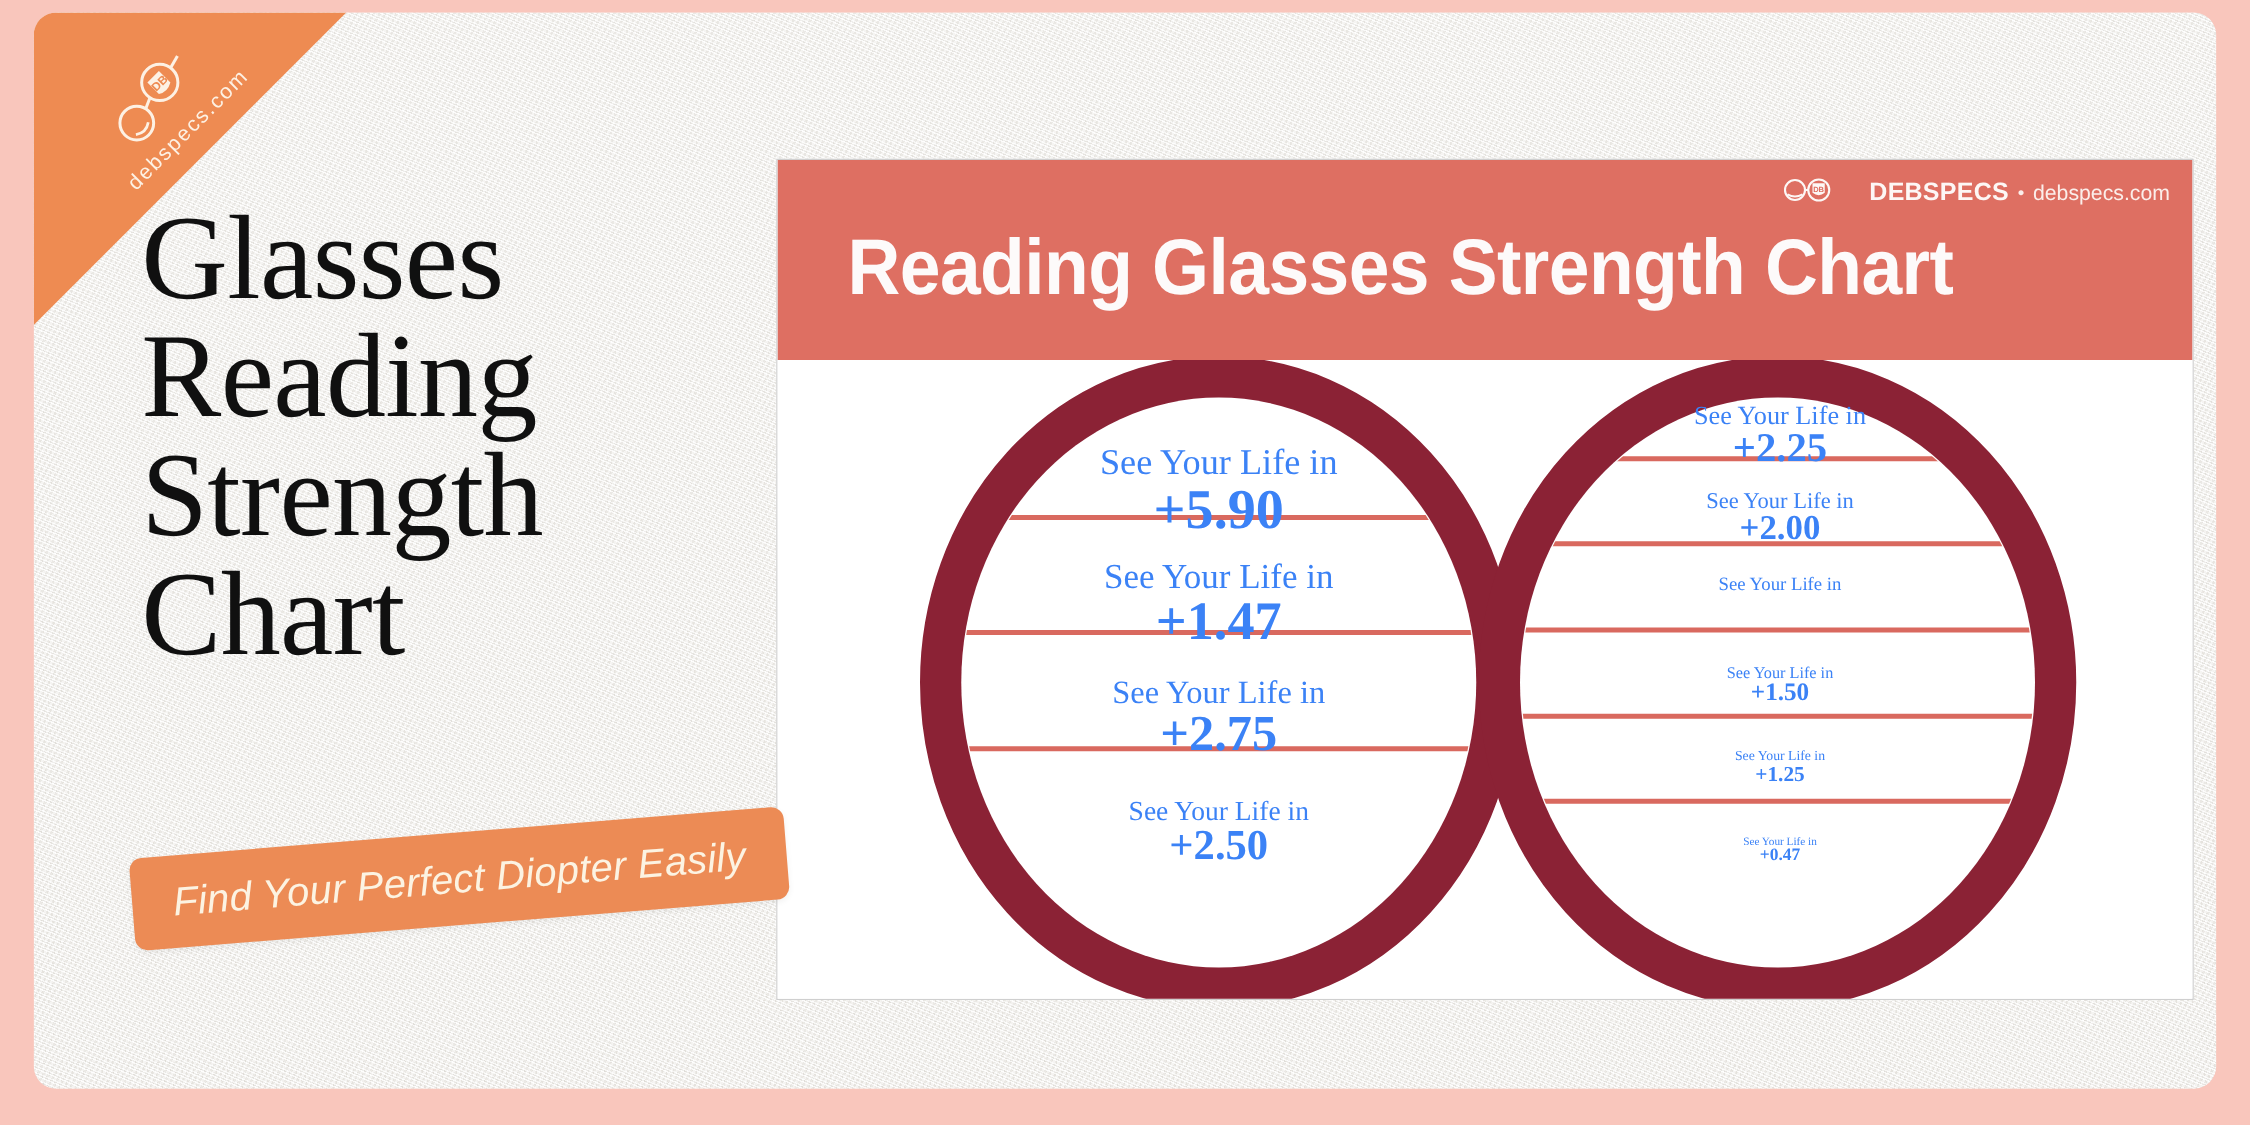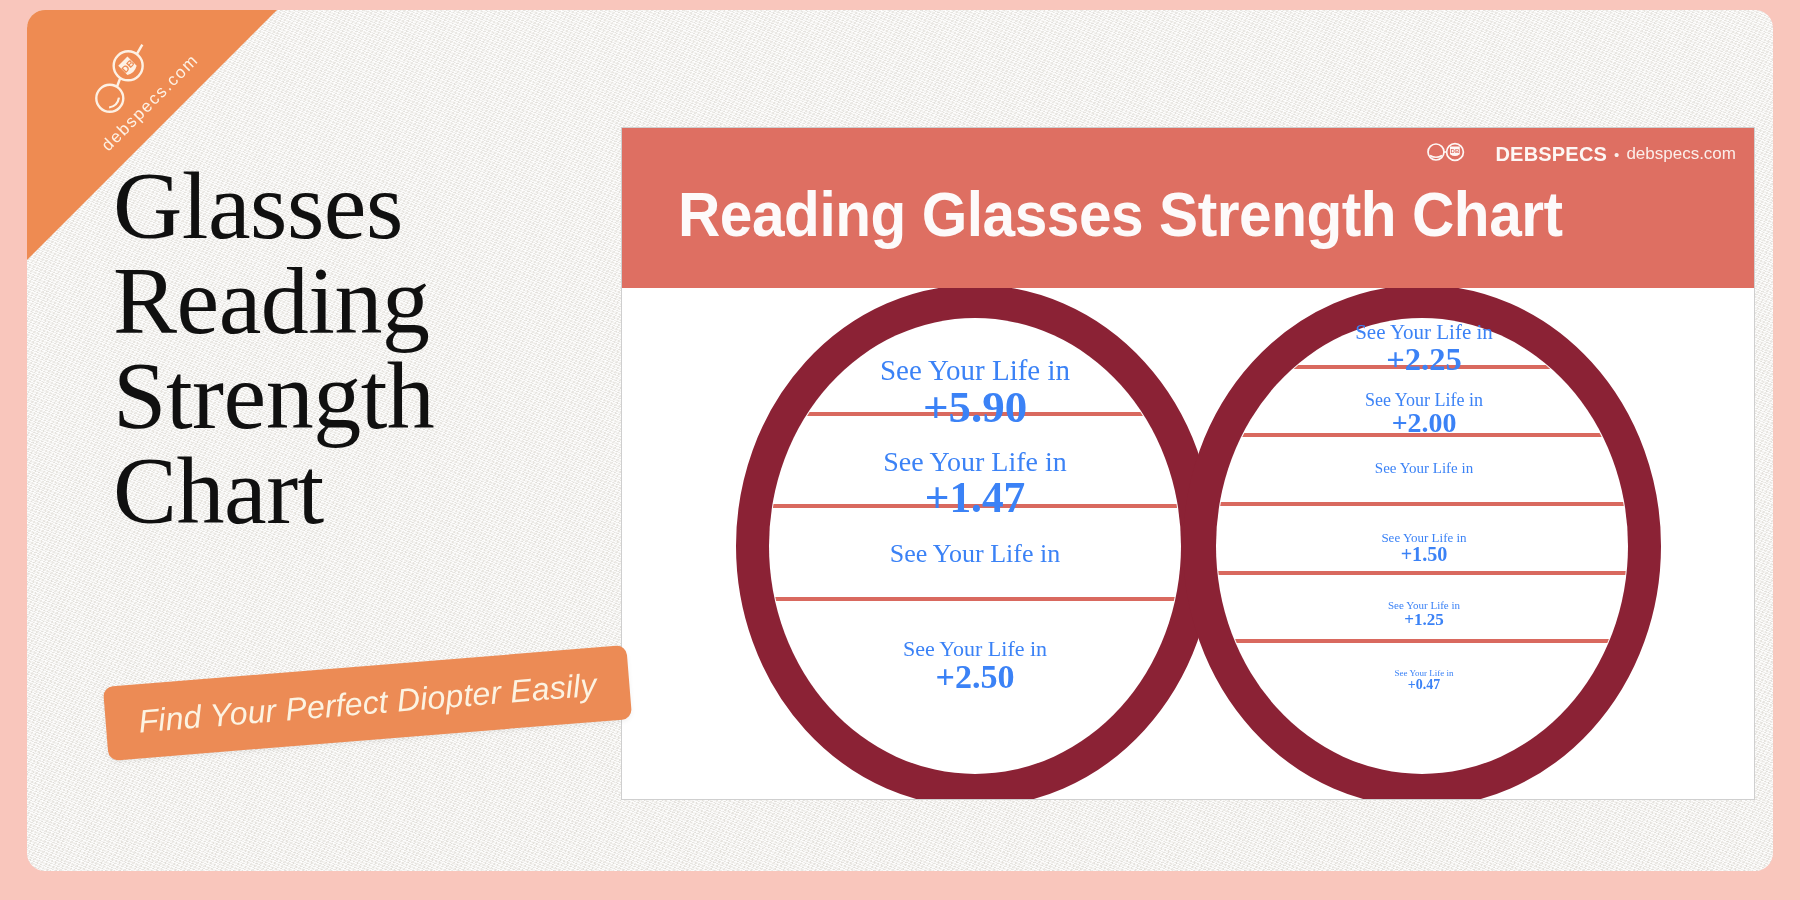--- a/index.html
+++ b/index.html
@@ -300,20 +300,21 @@
           <div class="lens-row" style="top:38px; font-size:29px;">
             <span class="caption">See Your Life in</span>
             <span class="value">+5.90</span>
           </div>
           <div class="lens-row" style="top:130px; font-size:28px;">
             <span class="caption">See Your Life in</span>
             <span class="value">+1.47</span>
           </div>
           <div class="lens-row" style="top:223px; font-size:26px;">
             <span class="caption">See Your Life in</span>
+            <span class="value">+2.75</span>
           </div>
           <div class="lens-row" style="top:320px; font-size:22px;">
             <span class="caption">See Your Life in</span>
             <span class="value">+2.50</span>
           </div>
         </div>
 
         <div class="lens-overlay" style="left:596px; top:30px; width:412px; height:456px;">
           <div class="lens-row" style="top:4px; font-size:21px;">
             <span class="caption">See Your Life in</span>

